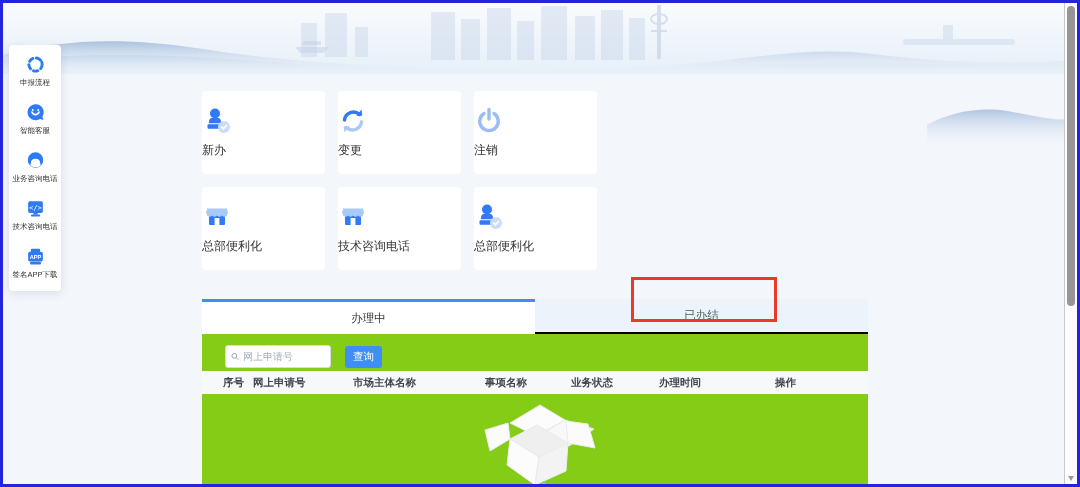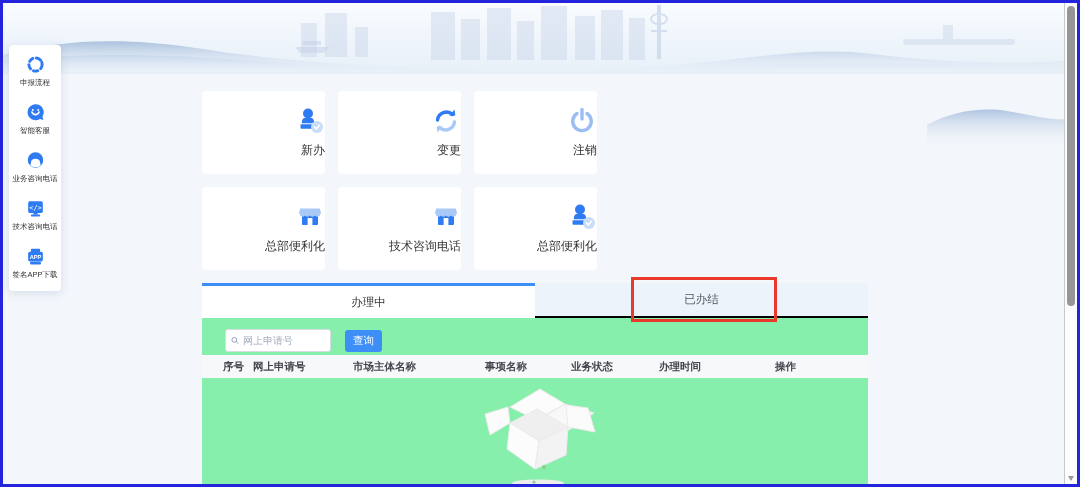--- a/index.html
+++ b/index.html
@@ -22,27 +22,27 @@
              padding:9px 0 11px; display:flex; flex-direction:column; gap:14px;
              align-items:center; z-index:3; }
   .side-item { display:flex; flex-direction:column; align-items:center; gap:3px;
                width:100%; cursor:pointer; }
   .side-label { font-size:7.5px; color:#333; white-space:nowrap; }
 
   
   .cards-row { position:absolute; display:flex; gap:13px; left:199px; }
   .row1 { top:88px; } .row2 { top:184px; }
   .card { width:123px; height:83px; background:#fff; border-radius:4px;
-          display:flex; flex-direction:column; align-items:flex-end;
+          display:flex; flex-direction:column; align-items:flex-start;
           justify-content:center; gap:6px; cursor:pointer; }
   .card-label { font-size:12px; color:#333; }
 
   
-  .panel { position:absolute; left:199px; top:280px; width:666px; bottom:0;
-           background:#86efac; }
+  .panel { position:absolute; left:199px; top:296px; width:666px; bottom:0;
+           background:#84cc16; }
   .tabs { display:flex; height:35px; }
   .tab { flex:1; display:flex; align-items:center; justify-content:center;
          font-size:11.5px; cursor:pointer; }
   .tab.active { background:#fff; border-top:3px solid #3e8ef7; color:#333; }
   .tab.inactive { background:#edf3fa; color:#53565c; border-bottom:2px solid #000000; }
 
   .search-row { position:absolute; left:23px; top:46px; display:flex; align-items:center; }
   .search-box { width:106px; height:23px; background:#fff; border:1px solid #d7dce4;
                 border-radius:3px; display:flex; align-items:center; padding:0 5px; gap:4px; }
   .search-box input { border:none; outline:none; width:82px; font-size:10px; color:#444;

